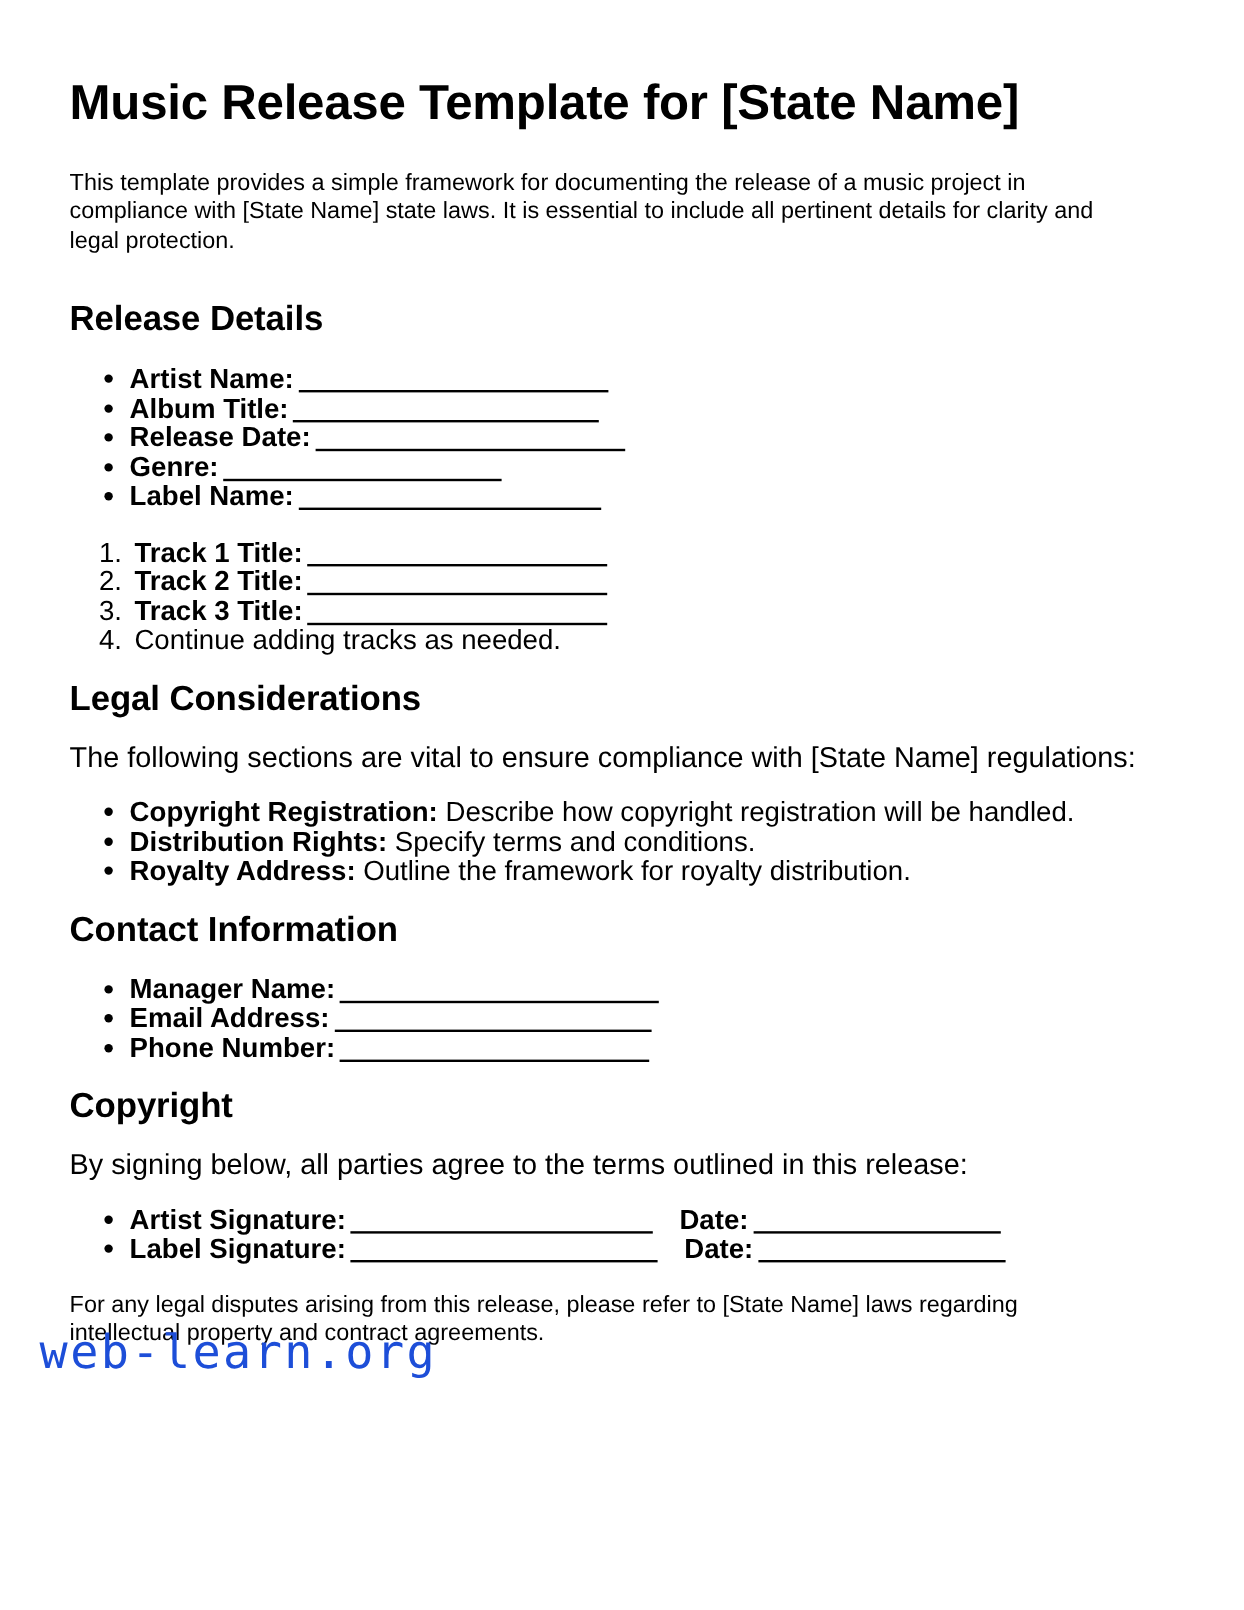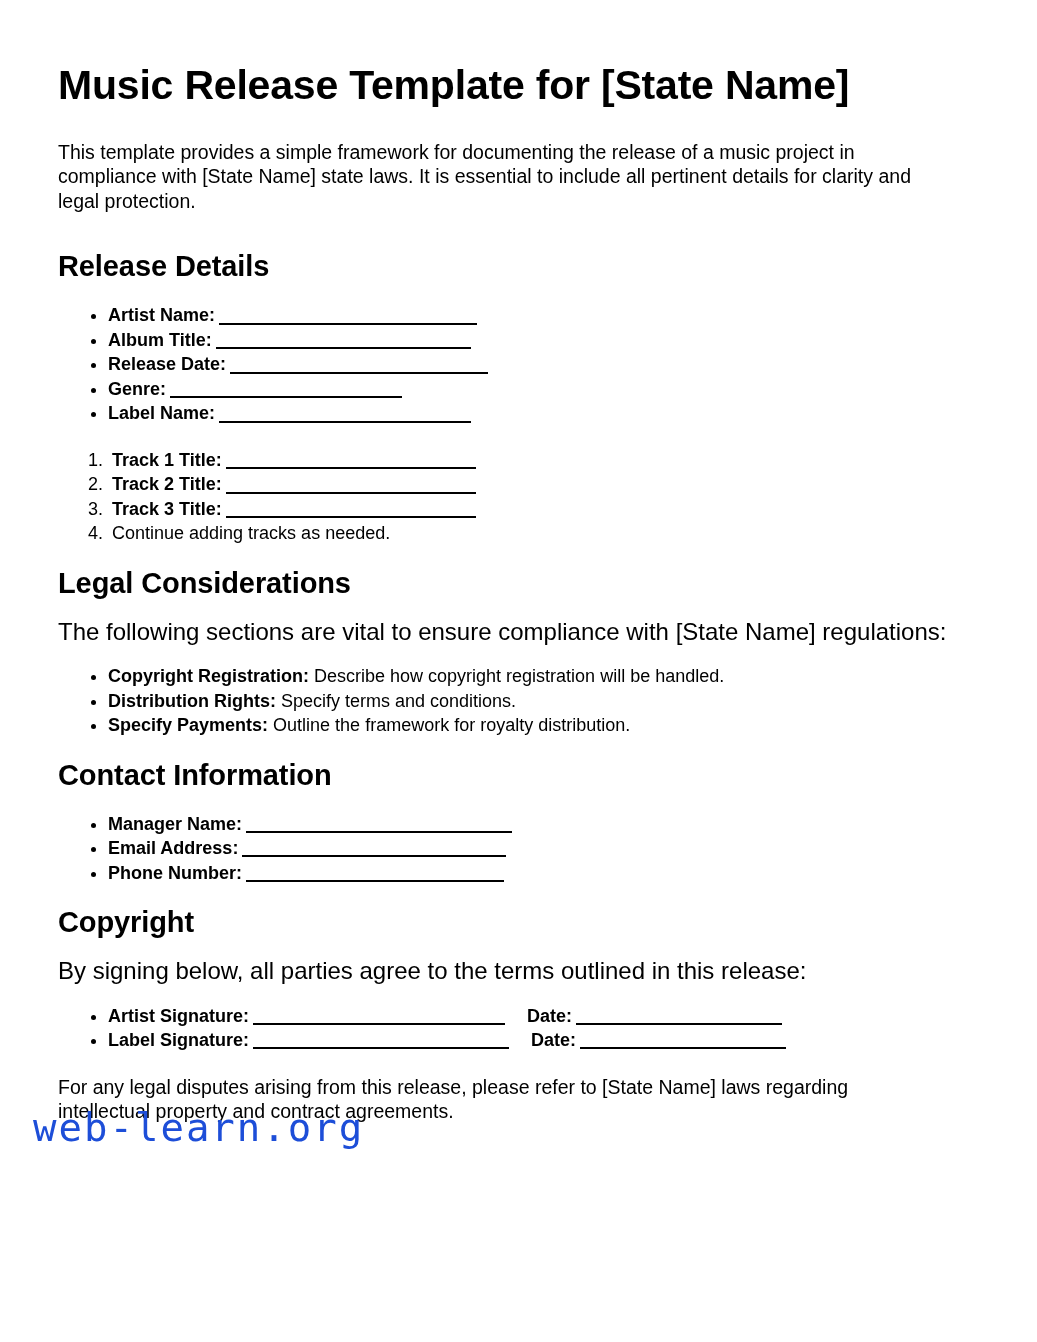--- a/index.html
+++ b/index.html
@@ -50,21 +50,21 @@
     margin: 0 0 20px 0;
   }
   ul.doc-list, ol.doc-list {
     margin: 0;
     padding-left: 50px;
     list-style-position: outside;
   }
   ul.doc-list { list-style-type: disc; }
   ol.doc-list { list-style-type: decimal; }
   ul.doc-list > li, ol.doc-list > li {
-    font-size: 18px;
+    font-size: 23px;
     line-height: 24.5px;
     padding-left: 0;
     margin: 0;
   }
   ol.doc-list > li { padding-left: 4px; }
   .lbl {
     font-weight: bold;
   }
   .blank {
     display: inline-block;
@@ -121,21 +121,21 @@
         <li><span>Continue adding tracks as needed.</span></li>
       </ol>
   </div>
 
   <div class="section">
     <h2 class="section-heading">Legal Considerations</h2>
     <p class="lead">The following sections are vital to ensure compliance with [State Name] regulations:</p>
     <ul class="doc-list" id="legal-considerations-list">
         <li><span class="lbl">Copyright Registration:</span><span> Describe how copyright registration will be handled.</span></li>
         <li><span class="lbl">Distribution Rights:</span><span> Specify terms and conditions.</span></li>
-        <li><span class="lbl">Specify Payments:</span><span> Outline the framework for royalty distribution.</span></li>
+        <li><span class="lbl">Royalty Address:</span><span> Outline the framework for royalty distribution.</span></li>
       </ul>
   </div>
 
   <div class="section">
     <h2 class="section-heading">Contact Information</h2>
     <ul class="doc-list" id="contact-information-list">
         <li><span class="lbl">Manager Name:</span><span class="blank" style="width: 266px;"></span></li>
         <li><span class="lbl">Email Address:</span><span class="blank" style="width: 264px;"></span></li>
         <li><span class="lbl">Phone Number:</span><span class="blank" style="width: 258px;"></span></li>
       </ul>

